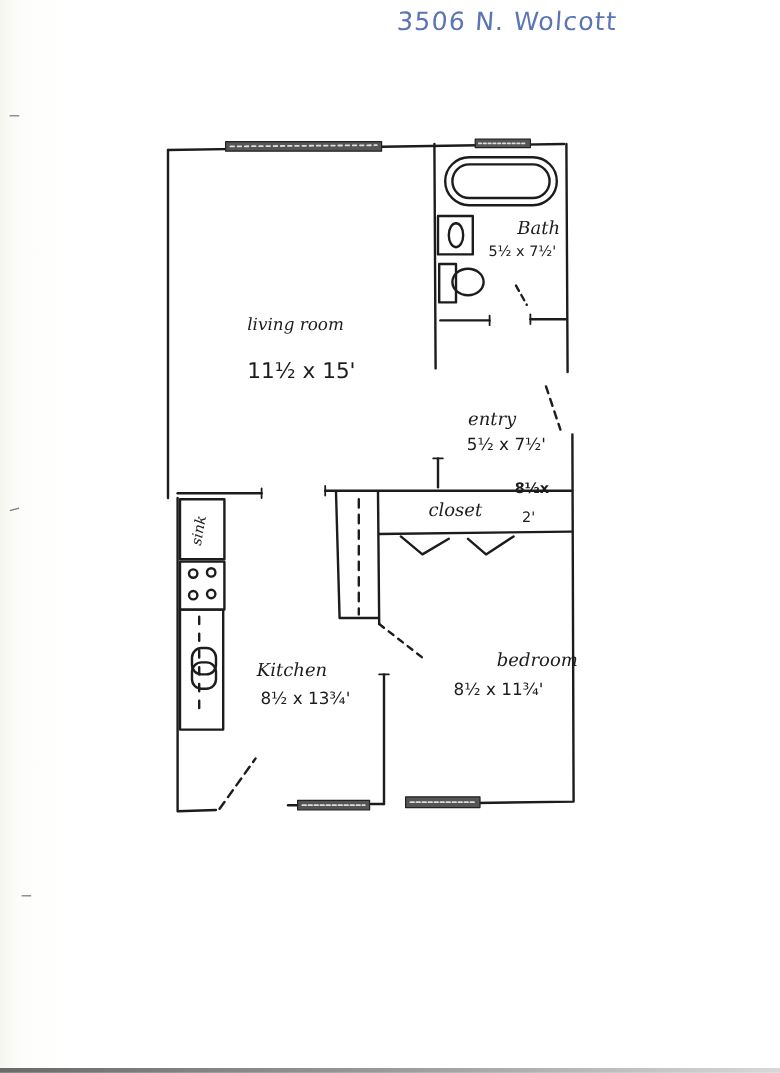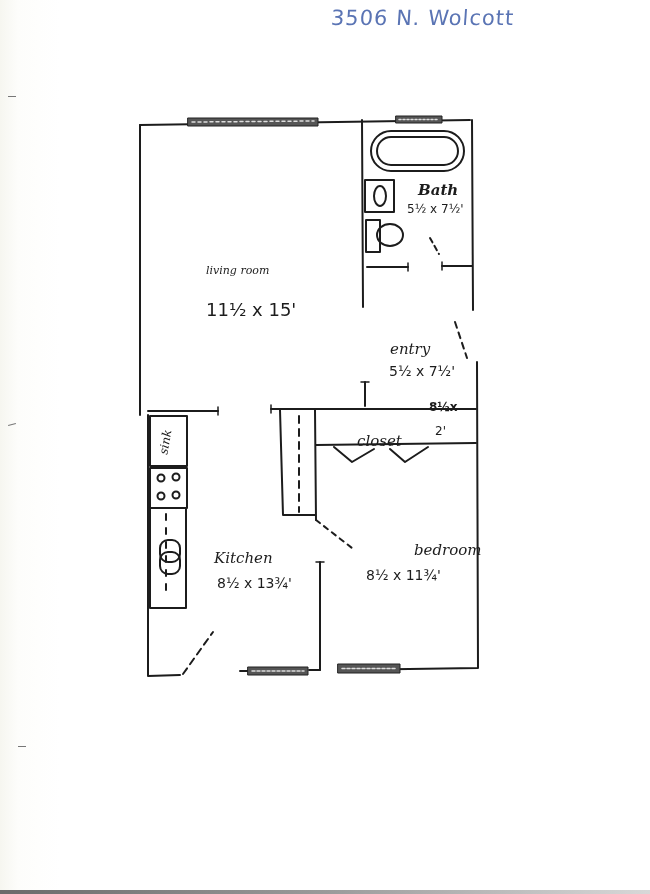--- a/index.html
+++ b/index.html
@@ -137,33 +137,33 @@
       <rect x="150" y="508" width="36" height="100"></rect>
       <path d="M166 514 L166 598" stroke-dasharray="6 8"></path>
       <rect x="160" y="540" width="20" height="22" rx="8"></rect>
       <rect x="160" y="552" width="20" height="22" rx="8"></rect>
     </g>
 
   </svg>
 
   <div class="lbl small" style="left:153px;top:433px;transform:rotate(-80deg);">sink</div>
 
-  <div class="lbl" style="left:206px;top:262px;font-size:11px;">living room</div>
+  <div class="lbl" style="left:206px;top:262px;font-size:14px;">living room</div>
   <div class="lbl dim" style="left:206px;top:301px;font-size:18px;">11½ x 15'</div>
 
-  <div class="lbl" style="left:418px;top:181px;font-weight:bold;">Bath</div>
+  <div class="lbl" style="left:431px;top:181px;">Bath</div>
   <div class="lbl dim small" style="left:407px;top:200px;">5½ x 7½'</div>
 
   <div class="lbl" style="left:390px;top:340px;">entry</div>
   <div class="lbl dim" style="left:389px;top:362px;">5½ x 7½'</div>
 
-  <div class="lbl" style="left:357px;top:432px;">closet</div>
+  <div class="lbl" style="left:357px;top:416px;">closet</div>
   <div class="lbl dim small" style="left:429px;top:398px;font-weight:bold;">8½x</div>
   <div class="lbl dim small" style="left:435px;top:422px;">2'</div>
 
   <div class="lbl" style="left:214px;top:549px;">Kitchen</div>
   <div class="lbl dim" style="left:217px;top:574px;">8½ x 13¾'</div>
 
   <div class="lbl" style="left:389px;top:541px;margin-left:25px;">bedroom</div>
-  <div class="lbl dim" style="left:366px;top:566px;">8½ x 11¾'</div>
+  <div class="lbl dim" style="left:378px;top:566px;">8½ x 11¾'</div>
 
   <div class="bottom-edge"></div>
 </div>
 
 </body></html>

